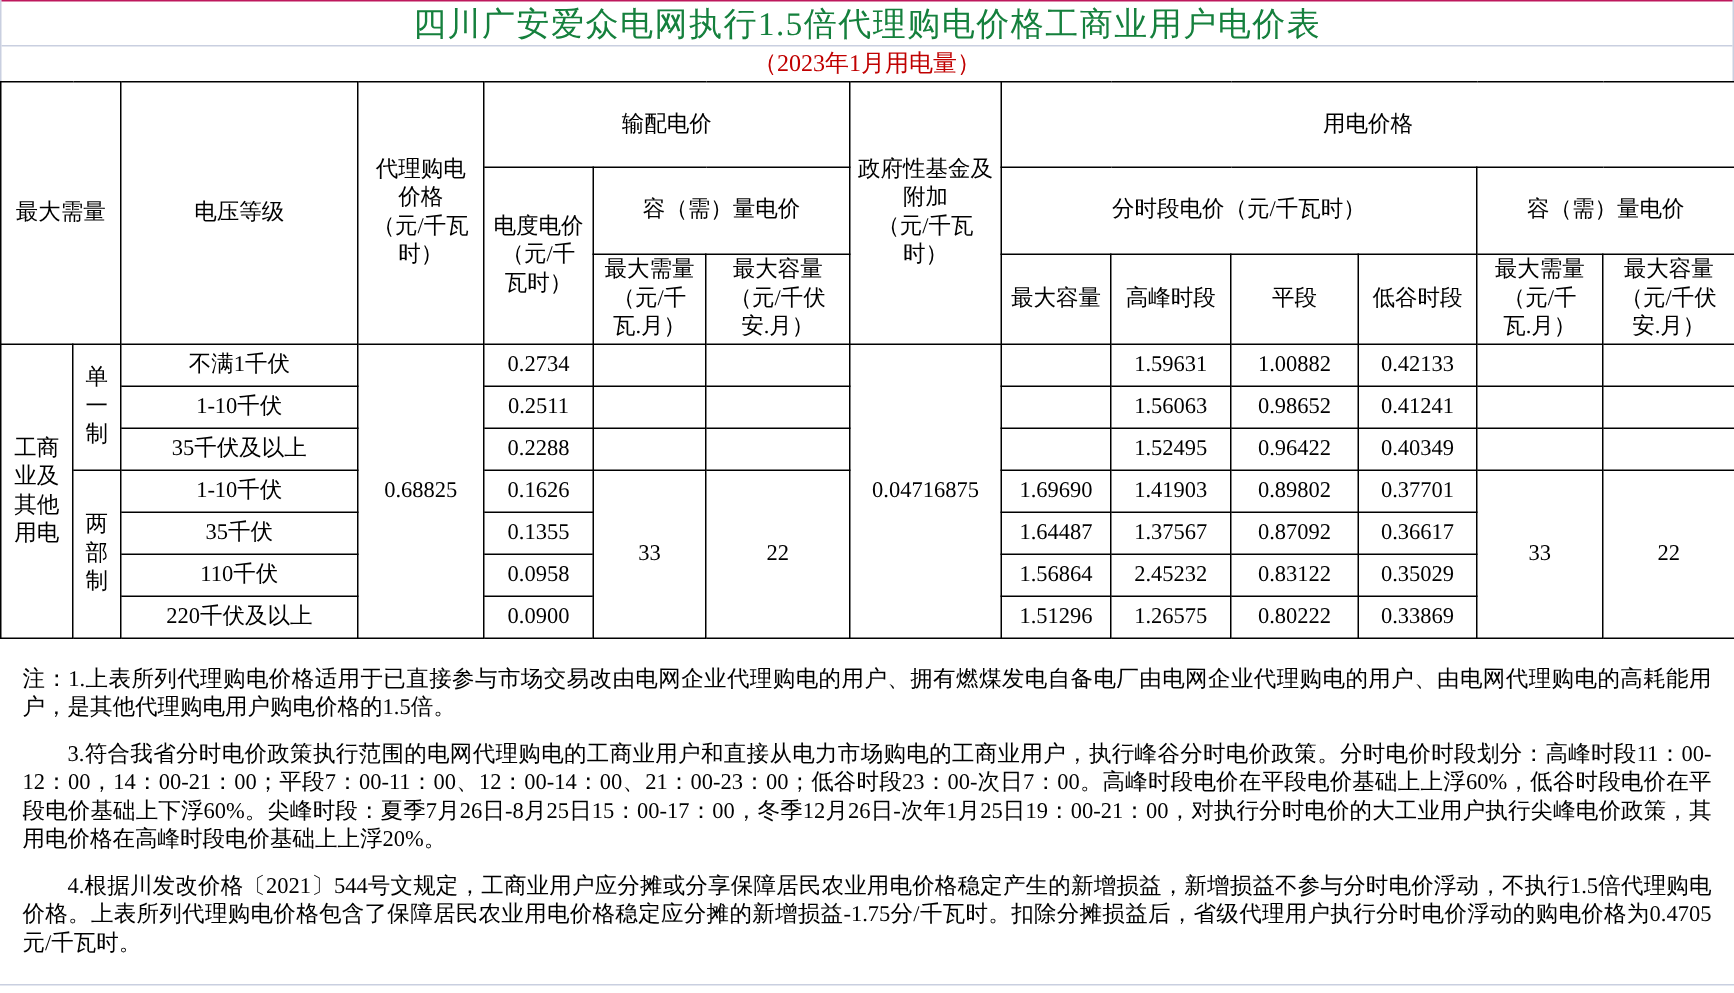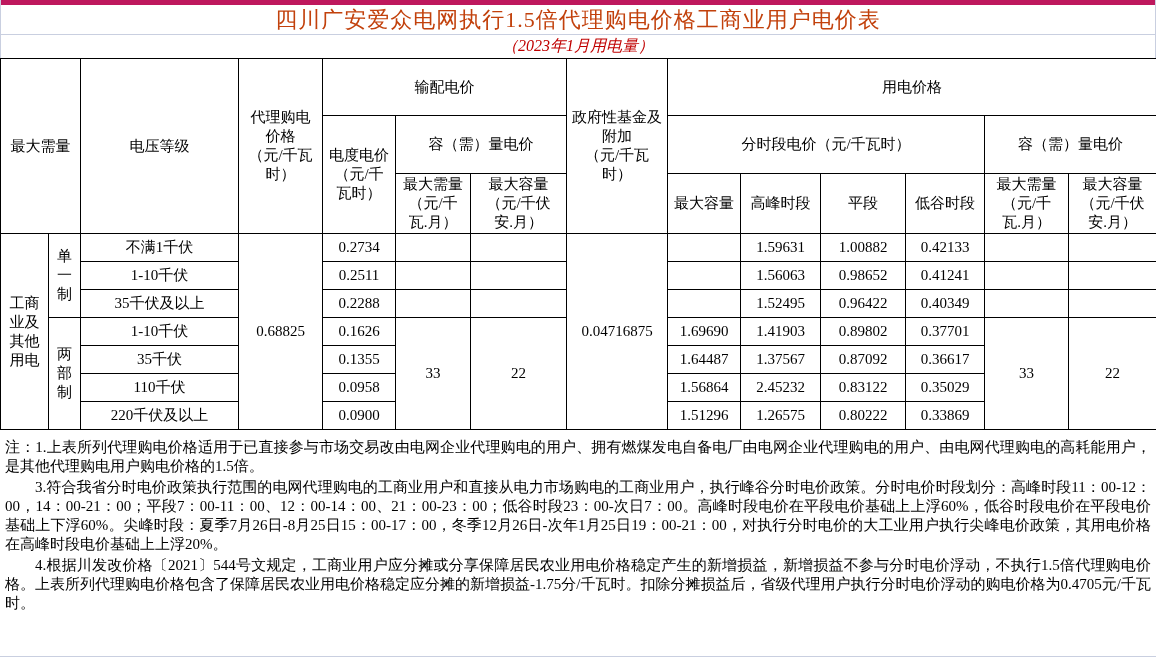--- a/index.html
+++ b/index.html
@@ -1,37 +1,37 @@
 <!DOCTYPE html>
 <html><head>
 <meta charset="utf-8">
 <style>
   html,body{margin:0;padding:0;background:#fff;}
   body{font-family:"Liberation Serif","DejaVu Serif",serif;color:#000;}
   .page{position:relative;width:1156px;height:662px;background:#fff;overflow:hidden;}
 
   
   .title-block{border-left:1px solid #c9cfe0;border-right:1px solid #c9cfe0;}
-  .title-row{height:29px;border-top:5px solid #be185d;border-bottom:1px solid #c9cfe0;
+  .title-row{height:29px;border-top:1px solid #be185d;border-bottom:1px solid #c9cfe0;
     display:flex;align-items:center;justify-content:center;
-    color:#c2410c;font-size:22px;letter-spacing:1px;font-family:Liberation Serif, serif;}
+    color:#15803d;font-size:22px;letter-spacing:1px;font-family:Liberation Serif, serif;}
   .subtitle-row{height:23px;display:flex;align-items:center;justify-content:center;
-    color:#c00000;font-size:16px;font-style:italic;}
+    color:#c00000;font-size:16px;}
 
   table.price{border-collapse:collapse;table-layout:fixed;width:1156px;}
   table.price td{border:1px solid #000;text-align:center;vertical-align:middle;
     padding:0 1px;font-size:15px;line-height:19px;white-space:pre-line;overflow:hidden;}
   tr.h1 td{height:56px;}
   tr.h2 td{height:57px;}
   tr.h3 td{height:59px;}
   tr.dr td{height:27px;}
   td.vert{line-height:19px;}
 
   .notes{padding:6px 3px 0 3px;font-size:15px;line-height:19px;}
-  .notes p{margin:2px;text-align:justify;}
+  .notes p{margin:12px;text-align:justify;}
   .notes p.indent{text-indent:2em;}
 
   .bottom-gridline{position:absolute;left:0;right:0;top:656px;border-top:1px solid #c9cfe0;}
 </style>
 </head>
 <body>
 
 <div class="page">
 
   <div class="title-block">

